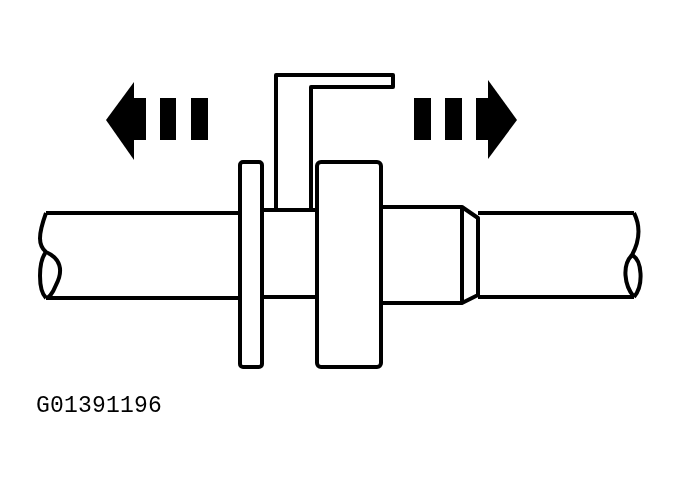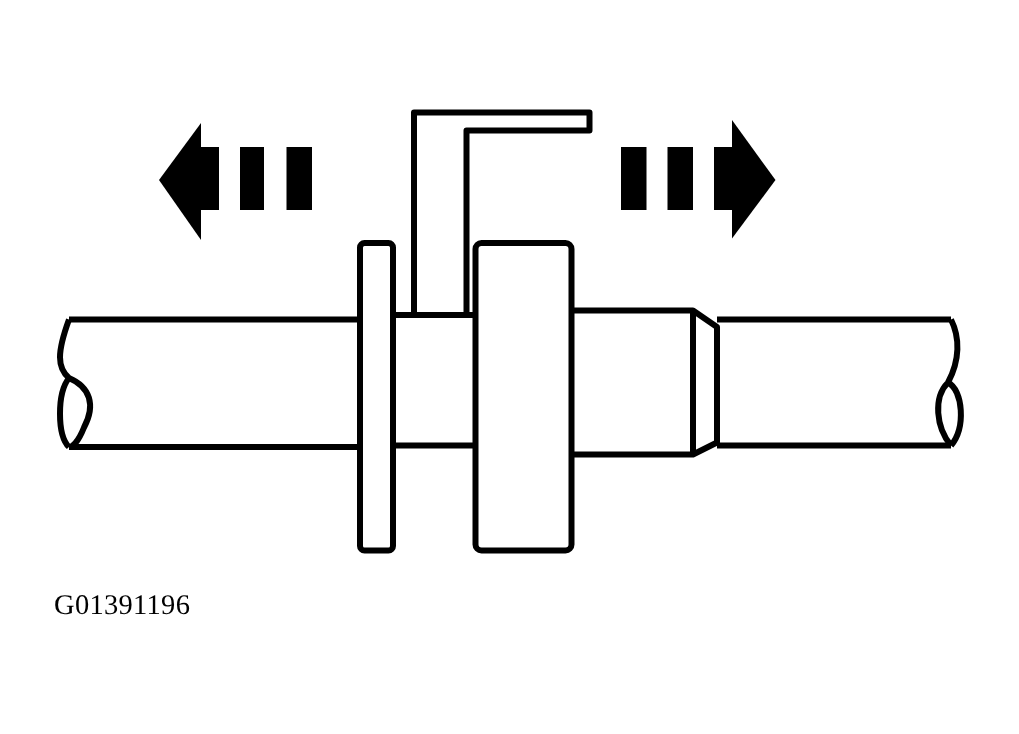--- a/index.html
+++ b/index.html
@@ -1,20 +1,20 @@
 <!DOCTYPE html>
 <html><head>
   <meta charset="utf-8">
   <style>
     html, body { margin: 0; padding: 0; background: #ffffff; }
     body { width: 679px; height: 489px; position: relative; overflow: hidden; }
     #diagram { position: absolute; left: 0; top: 0; }
     .figure-id {
       position: absolute; left: 36px; top: 393px;
-      font-family: Liberation Serif, serif; font-size: 19px;
+      font-family: Liberation Mono, monospace; font-size: 23px;
       color: #000; letter-spacing: 0.2px;
     }
   </style>
 </head>
 <body>
 
 <svg id="diagram" width="679" height="489" viewBox="0 0 679 489" xmlns="http://www.w3.org/2000/svg">
   <g fill="none" stroke="#000" stroke-width="4" stroke-linejoin="round">
 
     <g>

